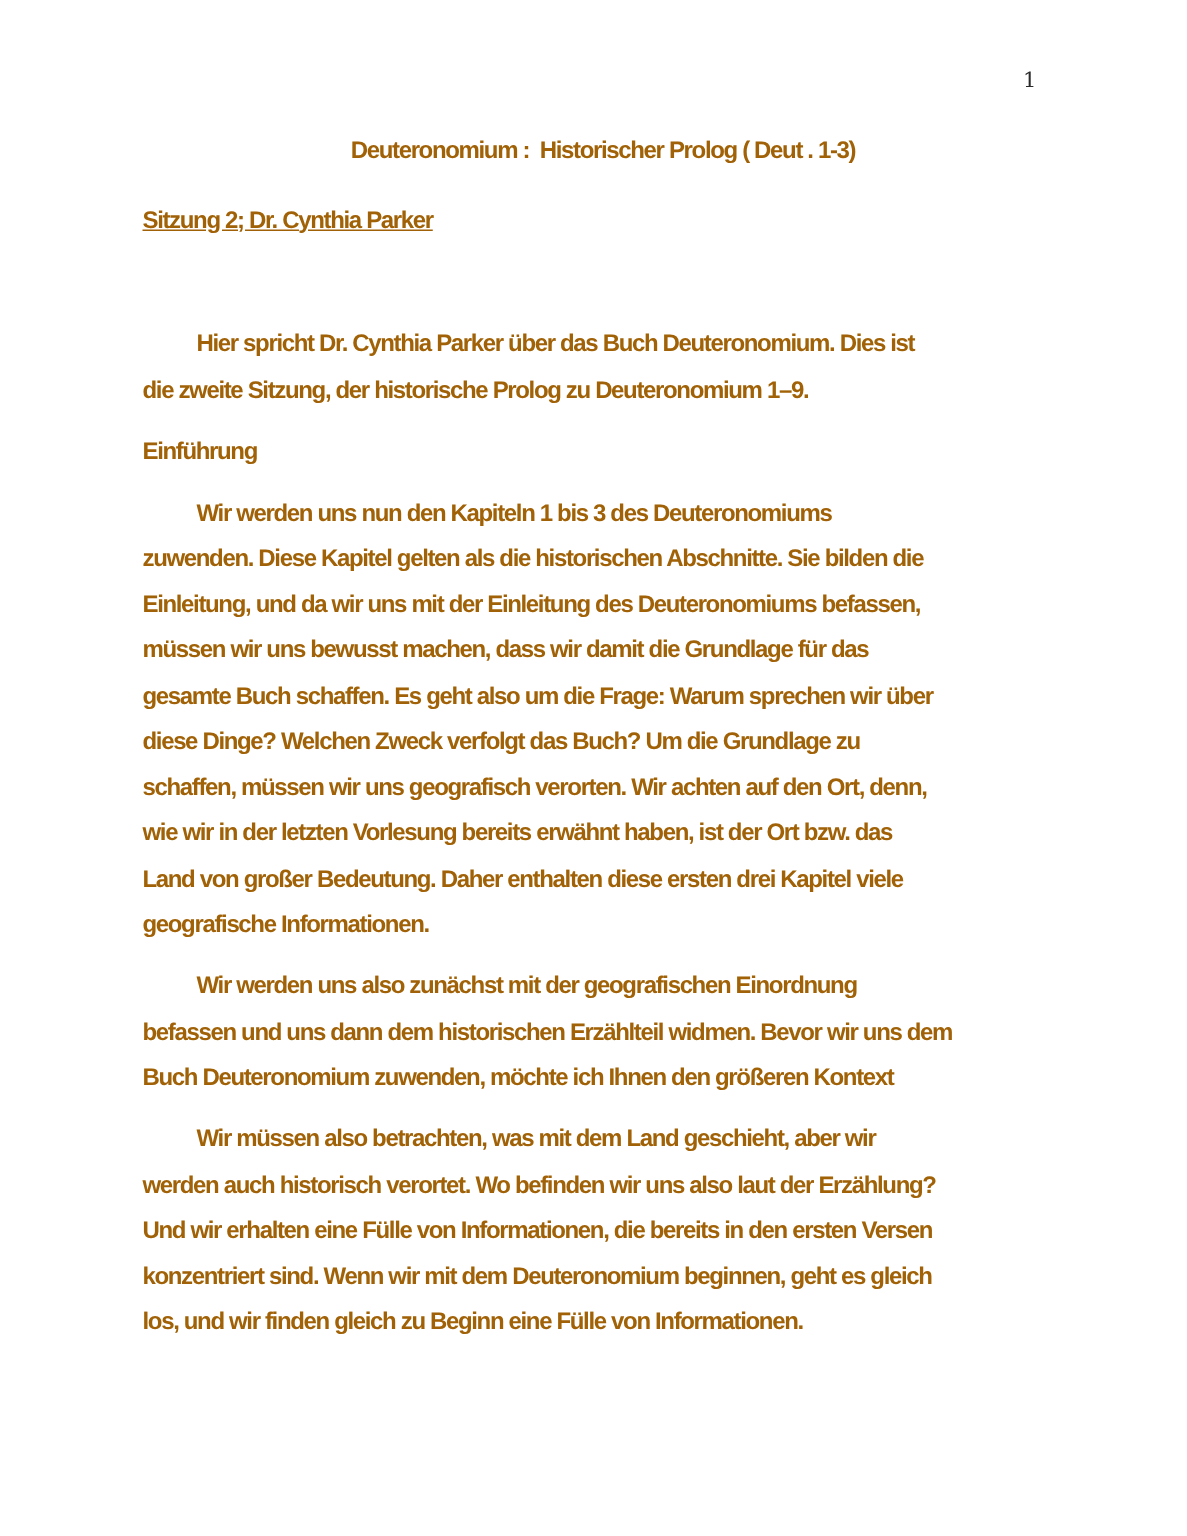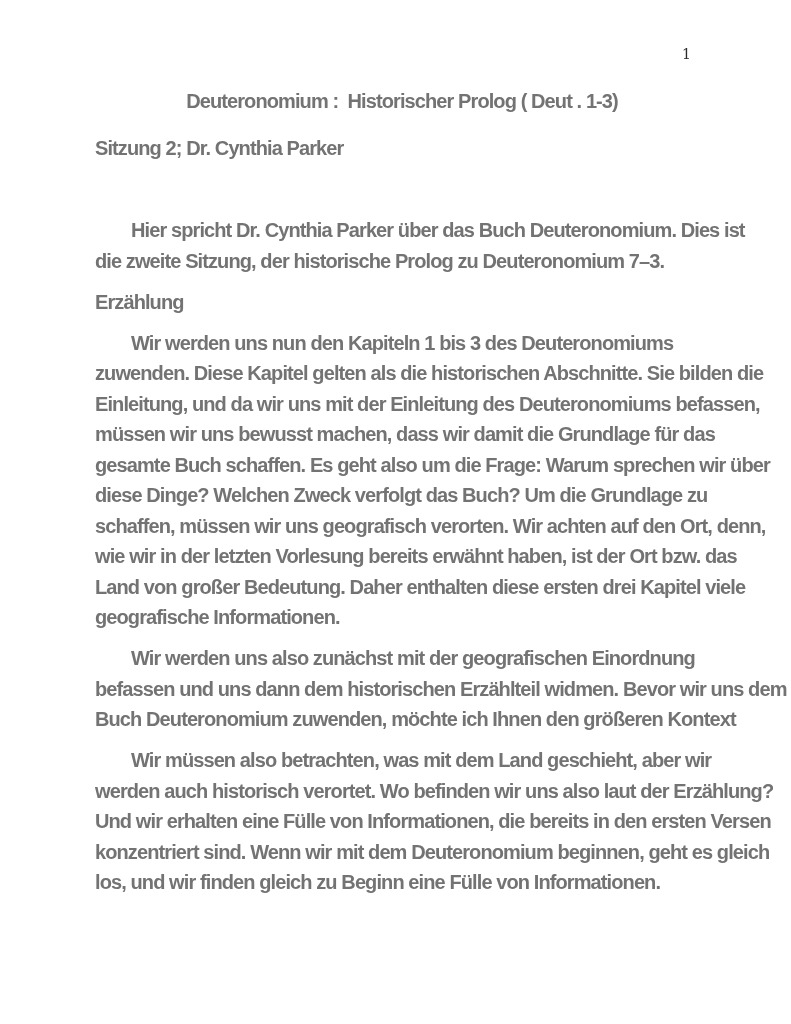--- a/index.html
+++ b/index.html
@@ -32,34 +32,35 @@
     line-height: 16px;
   }
   .content {
     position: absolute;
     left: 95px;
     top: 0;
     width: 614px;
   }
   .content h1, .content h2, .content p {
     font-family: "Liberation Sans", sans-serif;
-    font-size: 20px;
+    font-size: 16px;
     font-weight: 700;
-    color: #737373;
+    color: #a16207;
     letter-spacing: -0.9px;
     line-height: 30.5px;
   }
   .doc-title {
     margin: 86px 0 11px 0;
     text-align: center;
     white-space: pre-wrap;
   }
   .session-line {
     margin: 16px 0 52px 0;
     white-space: pre-wrap;
+    text-decoration: underline;
   }
   .para {
     margin: 0 0 10.5px 0;
     white-space: pre;
   }
   .para.indent {
     text-indent: 36px;
   }
   .section-heading {
     margin: 0 0 10.5px 0;
@@ -71,23 +72,23 @@
 
 <div class="page">
   <div class="page-number">1</div>
 
   <div class="content">
     <h1 class="doc-title">Deuteronomium :  Historischer Prolog ( Deut . 1-3)</h1>
 
     <p class="session-line">Sitzung 2; Dr. Cynthia Parker</p>
 
     <p class="para indent">Hier spricht Dr. Cynthia Parker über das Buch Deuteronomium. Dies ist
-die zweite Sitzung, der historische Prolog zu Deuteronomium 7–3.</p>
+die zweite Sitzung, der historische Prolog zu Deuteronomium 1–9.</p>
 
-    <h2 class="section-heading">Erzählung</h2>
+    <h2 class="section-heading">Einführung</h2>
 
     <p class="para indent">Wir werden uns nun den Kapiteln 1 bis 3 des Deuteronomiums
 zuwenden. Diese Kapitel gelten als die historischen Abschnitte. Sie bilden die
 Einleitung, und da wir uns mit der Einleitung des Deuteronomiums befassen,
 müssen wir uns bewusst machen, dass wir damit die Grundlage für das
 gesamte Buch schaffen. Es geht also um die Frage: Warum sprechen wir über
 diese Dinge? Welchen Zweck verfolgt das Buch? Um die Grundlage zu
 schaffen, müssen wir uns geografisch verorten. Wir achten auf den Ort, denn,
 wie wir in der letzten Vorlesung bereits erwähnt haben, ist der Ort bzw. das
 Land von großer Bedeutung. Daher enthalten diese ersten drei Kapitel viele

